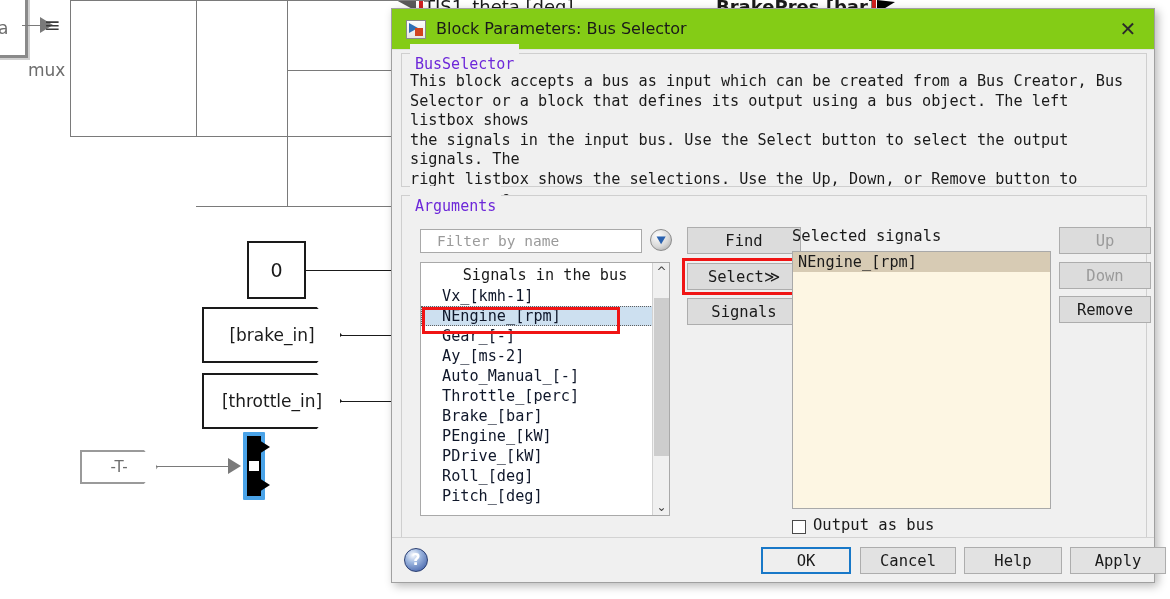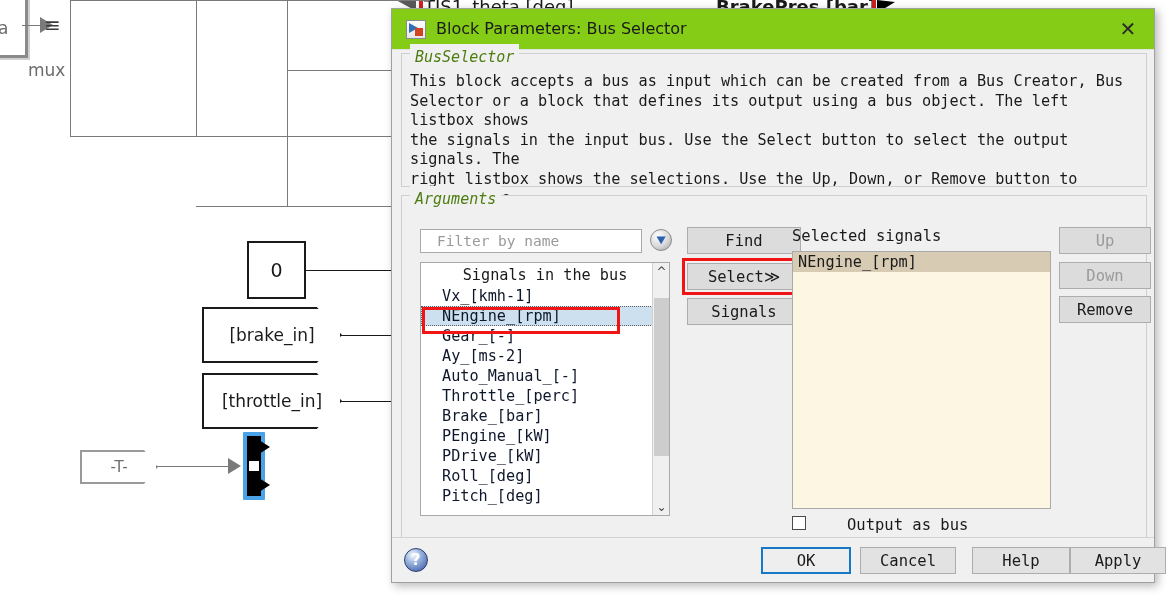--- a/index.html
+++ b/index.html
@@ -220,24 +220,23 @@
   .groupbox {
     position: absolute;
     border: 1px solid #cfcfcf;
     background: #f0f0f0;
     box-sizing: border-box;
   }
   .group-title {
     position: absolute;
     top: -10px; left: 8px;
     background: #f0f0f0;
-    padding: 4px 5px;
+    padding: 11px 5px;
     font-size: 15px;
-    color: #4d7c0f;
-    font-style: italic;
+    color: #6d28d9;
   }
 
   #desc-group {
     left: 9px; top: 44px;
     width: 746px; height: 134px;
   }
   #desc-text {
     position: absolute;
     left: 8px; top: 18px;
     width: 730px;
@@ -410,23 +409,22 @@
 
   #up-btn     { left: 657px; top: 31px;  width: 92px; height: 27px; }
   #down-btn   { left: 657px; top: 66px;  width: 92px; height: 27px; }
   #remove-btn { left: 657px; top: 100px; width: 92px; height: 27px; }
 
   
   #output-bus-row {
     position: absolute;
     left: 390px; top: 320px;
     display: flex;
-    align-items: flex-start;
-    cursor: pointer;
-    gap: 34px;
+    align-items: flex-end;
+    cursor: pointer;
   }
   #output-bus-box {
     width: 14px; height: 14px;
     border: 1px solid #4a4a4a;
     background: #ffffff;
     box-sizing: border-box;
     margin-right: 7px;
   }
   #output-bus-label {
     font-size: 15.5px;
@@ -465,21 +463,21 @@
     background: #e2e2e2;
     box-sizing: border-box;
     font-family: "DejaVu Sans Mono", monospace;
     font-size: 15.5px;
     color: #1a1a1a;
     display: flex; align-items: center; justify-content: center;
     cursor: pointer;
   }
   #ok-btn     { left: 369px; width: 90px; border: 2px solid #1878c8; background: #eeeeee; }
   #cancel-btn { left: 468px; width: 96px; }
-  #help-btn   { left: 572px; width: 98px; margin-left: 8px; }
+  #help-btn   { left: 572px; width: 98px; }
   #apply-btn  { left: 678px; width: 96px; }
 </style>
 </head>
 <body>
 
 <div id="canvas">
 
   <div id="mux-box"></div>
   <div class="canvas-text" style="left:-2px; top:18px; font-size:17px; color:#6d6d6d;">a</div>
   <div class="wire h" style="left:22px; top:25px; width:22px;"></div>

